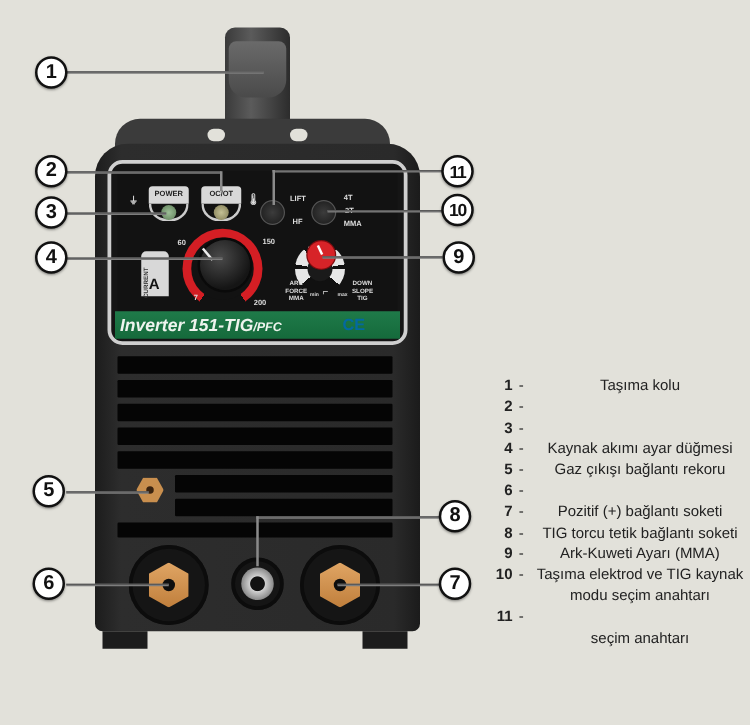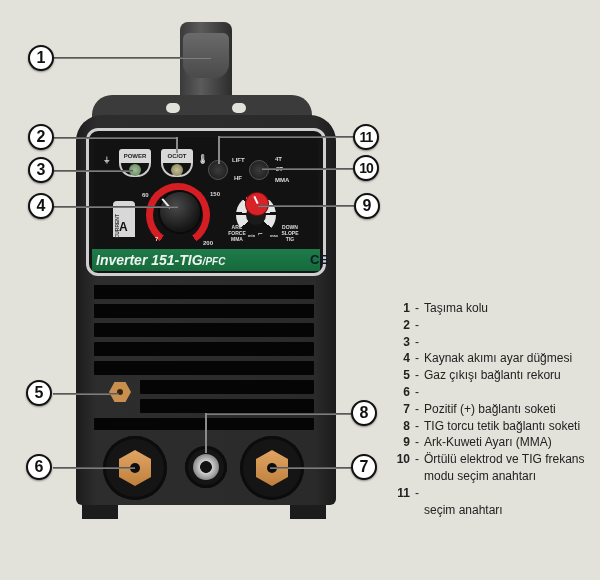--- a/index.html
+++ b/index.html
@@ -16,21 +16,21 @@
   .bridge{left:92px;top:95px;width:220px;height:26px;background:#3b3b3b;border-radius:20px 20px 0 0;}
   .bridge-hole-l{left:166px;top:103px;width:14px;height:10px;background:#e2e1da;border-radius:6px;}
   .bridge-hole-r{left:232px;top:103px;width:14px;height:10px;background:#e2e1da;border-radius:6px;}
   
   .body{left:76px;top:115px;width:260px;height:390px;background:linear-gradient(90deg,#1c1c1c,#2d2d2d 8%,#2a2a2a 92%,#1b1b1b);border-radius:26px 26px 6px 6px;}
   .frame{left:86px;top:128px;width:240px;height:148px;border:3px solid #cfcfcf;border-radius:12px;background:#151515;box-sizing:border-box;}
   .panel{left:94px;top:137px;width:224px;height:112px;background:#121212;}
   .greenband{left:92px;top:249px;width:228px;height:22px;background:linear-gradient(180deg,#1f7a49,#156a3b);}
   .brand{left:96px;top:250px;width:200px;height:20px;color:#eef4ee;font-style:italic;font-weight:bold;font-size:14px;line-height:20px;}
   .brand small{font-size:10px;font-weight:bold;}
-  .ce{left:274px;top:250px;color:#0f172a;font-size:13px;line-height:20px;font-weight:bold;margin-left:36px;}
+  .ce{left:274px;top:250px;color:#0369a1;font-size:13px;line-height:20px;font-weight:bold;}
   
   .lamp-tab{position:absolute;width:32px;height:14px;background:#d8d8d8;border-radius:3px 3px 0 0;font-size:6px;font-weight:bold;color:#222;text-align:center;line-height:14px;}
   .lamp-hood{position:absolute;width:32px;height:14px;border:2px solid #ccc;border-top:none;border-radius:0 0 14px 14px;box-sizing:border-box;}
   .lamp{position:absolute;width:12px;height:12px;border-radius:50%;}
   .tiny{position:absolute;font-size:6px;font-weight:bold;color:#ddd;}
   .knob{left:160px;top:192px;width:40px;height:40px;border-radius:50%;background:radial-gradient(circle at 40% 35%,#4a4a4a,#151515 70%);box-shadow:0 0 0 2px #0a0a0a;}
   .knob-ind{left:169px;top:196px;width:2px;height:12px;background:#eee;transform:rotate(-40deg);transform-origin:bottom;}
   .current-tab{left:113px;top:201px;width:22px;height:36px;background:#d8d8d8;border-radius:4px 4px 0 0;}
   .current-a{left:119px;top:220px;font-size:12px;font-weight:bold;color:#111;}
   
@@ -44,21 +44,21 @@
   .hex{position:absolute;width:22px;height:22px;background:#c98f4e;clip-path:polygon(25% 5%,75% 5%,100% 50%,75% 95%,25% 95%,0 50%);}
   .socket-ring{position:absolute;border-radius:50%;background:#151515;box-shadow:0 0 0 3px #0c0c0c inset;}
   .socket-hex{position:absolute;width:32px;height:36px;background:linear-gradient(180deg,#e0a564,#c07f3c);clip-path:polygon(50% 0,100% 25%,100% 75%,50% 100%,0 75%,0 25%);}
   .socket-hole{position:absolute;width:10px;height:10px;border-radius:50%;background:#0e0e0e;}
   .foot{position:absolute;height:14px;background:#1c1c1c;top:505px;}
   
   .legend{left:388px;top:300px;width:212px;font-size:12px;color:#222;line-height:16.8px;}
   .legend .row{display:flex;}
   .legend .num{width:22px;text-align:right;font-weight:bold;flex:none;}
   .legend .dash{width:14px;text-align:center;flex:none;}
-  .legend .txt{flex:1;}
+  .legend .txt{flex:1;text-align:center;}
 </style>
 </head>
 <body>
 
 <div class="abs handle-post"></div>
 <div class="abs handle-grip"></div>
 <div class="abs bridge"></div>
 <div class="abs bridge-hole-l"></div>
 <div class="abs bridge-hole-r"></div>
 
@@ -211,20 +211,20 @@
       <span class="txt">TIG torcu tetik bağlantı soketi</span>
     </div>
   <div class="row">
       <span class="num">9</span>
       <span class="dash">-</span>
       <span class="txt"><span>Ark-Kuweti Ayarı (MMA)</span><br></span>
     </div>
   <div class="row">
       <span class="num">10</span>
       <span class="dash">-</span>
-      <span class="txt"><span>Örtülü elektrod ve TIG frekans</span><br><span>modu seçim anahtarı</span></span>
+      <span class="txt"><span>Taşıma elektrod ve TIG kaynak</span><br><span>modu seçim anahtarı</span></span>
     </div>
   <div class="row">
       <span class="num">11</span>
       <span class="dash">-</span>
       <span class="txt"><br><span>seçim anahtarı</span></span>
     </div>
 </div>
 
 </body></html>

